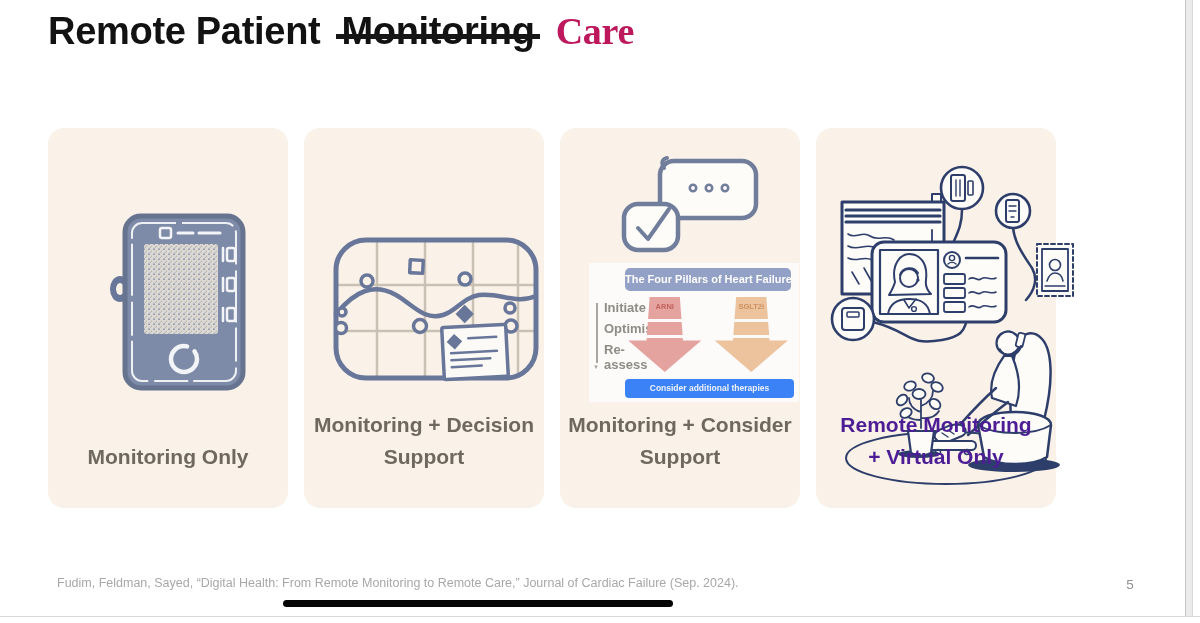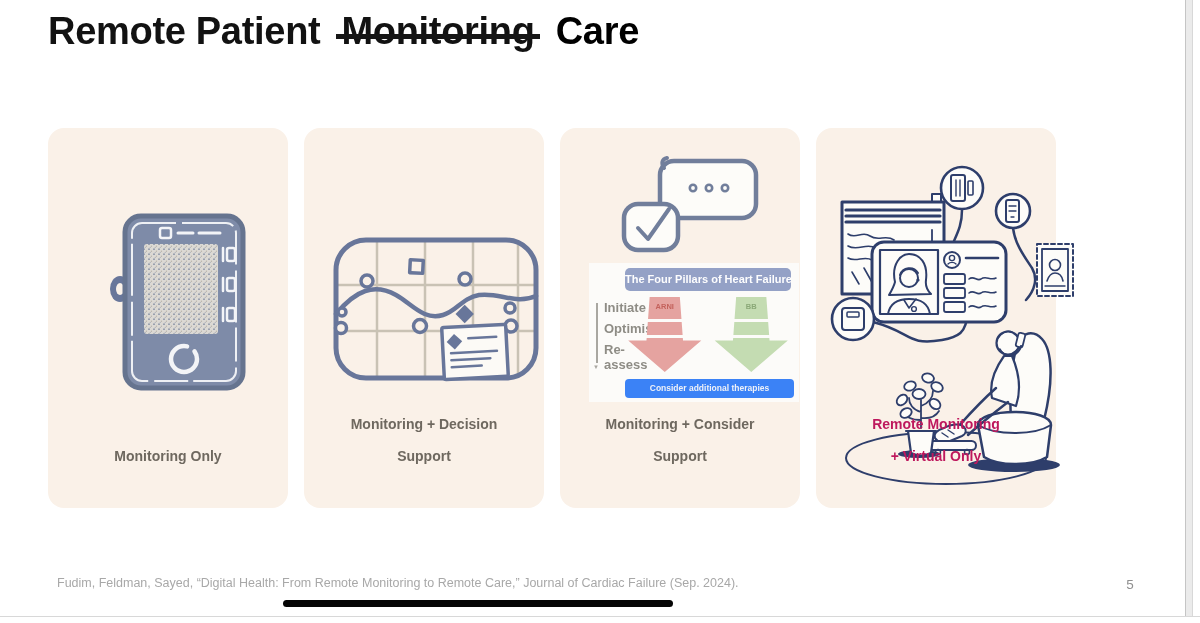--- a/index.html
+++ b/index.html
@@ -17,23 +17,23 @@
     content:"";position:absolute;left:-5px;right:-5px;top:26px;height:4.5px;background:#161616;
   }
   .title .accent{font-weight:bold}
   
   .cards{position:absolute;left:48px;top:128px;display:flex;gap:16px}
   .card{
     width:240px;height:380px;background:#faf1e8;border-radius:16px;position:relative;
   }
   .card-label{
     position:absolute;left:8px;right:8px;bottom:36px;text-align:center;
-    font-weight:bold;font-size:14px;line-height:31.5px;color:#6e685f;
-  }
-  .card--emph .card-label{color:#be185d}
+    font-weight:bold;font-size:21px;line-height:31.5px;color:#6e685f;
+  }
+  .card--emph .card-label{color:#4c1d95}
   svg.illo{position:absolute;left:0;top:0;width:262px;height:380px;display:block}
   
   .pillars{
     position:absolute;left:29px;top:135px;width:210px;height:139px;background:#fcfbf9;
   }
   .pillars-title{
     position:absolute;left:36px;right:8px;top:5px;height:23px;background:#94a1c6;
     border-radius:5px;color:#fdfdfe;font-size:11px;font-weight:bold;text-align:center;
     line-height:23px;white-space:nowrap;overflow:hidden;
   }
@@ -73,21 +73,21 @@
   .scroll-strip{
     position:absolute;left:1185px;top:0;width:6px;height:617px;background:#ebebeb;
     border-left:1px solid #c5c5c5;border-right:1px solid #d8d8d8;
   }
   .bottom-line{position:absolute;left:0;top:616px;width:1200px;height:1px;background:#d8d8d8}
 </style>
 </head>
 <body>
 
 <div class="title">
-  <span>Remote Patient</span><span class="struck">Monitoring</span><span class="accent" style="color: #000000;">Care</span>
+  <span>Remote Patient</span><span class="struck">Monitoring</span><span class="accent" style="color: #be185d; font-family: Liberation Serif, serif;">Care</span>
 </div>
 
 <div class="cards">
 
   <div class="card">
     <svg class="illo" viewBox="0 0 262 380" aria-hidden="true">
       <defs>
         <pattern id="speck" width="5" height="5" patternUnits="userSpaceOnUse">
           <circle cx="1" cy="1.2" r="0.9" fill="#8a93a6"></circle>
           <circle cx="3.4" cy="3.2" r="0.7" fill="#b9b3aa"></circle>
@@ -179,22 +179,22 @@
         <span>Initiate</span>
         <span>Optimise</span>
         <span>Re-assess</span>
       </div>
       <div class="pillars-arrows" id="pillars">
           <div class="pillar">
             <span class="pillar-label" style="color: rgb(196, 98, 92);">ARNI</span>
             <div class="pillar-arrow" style="--c: #e5a3a0;"></div>
           </div>
           <div class="pillar">
-            <span class="pillar-label" style="color: rgb(138, 168, 119);">BB</span>
-            <div class="pillar-arrow" style="--c: #c4dcb2;"></div>
+            <span class="pillar-label" style="color: rgb(204, 143, 94);">SGLT2i</span>
+            <div class="pillar-arrow" style="--c: #edc39e;"></div>
           </div>
         </div>
       <div class="pillars-footer">Consider additional therapies</div>
     </div>
     <div class="card-label">
       <div>Monitoring + Consider</div>
       <div>Support</div>
     </div>
   </div>
 

